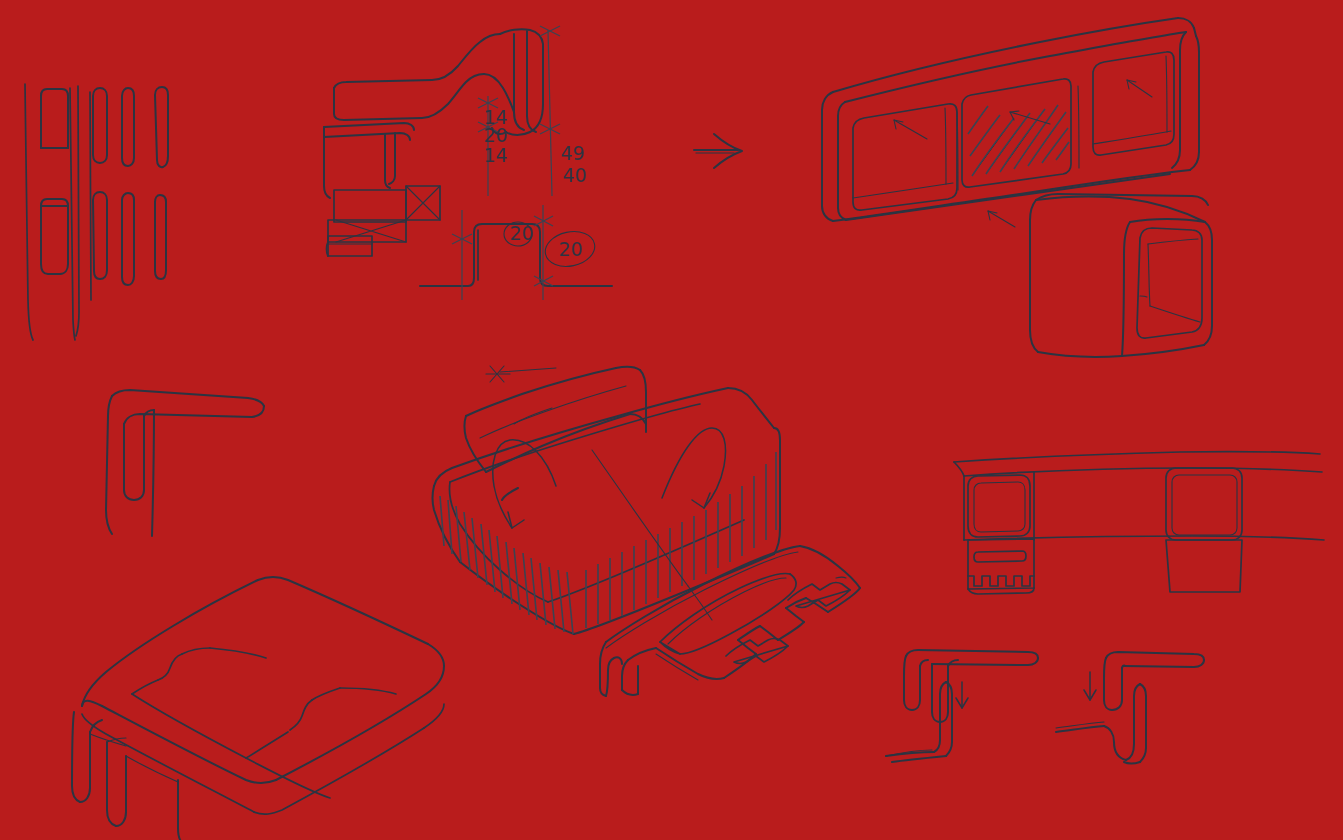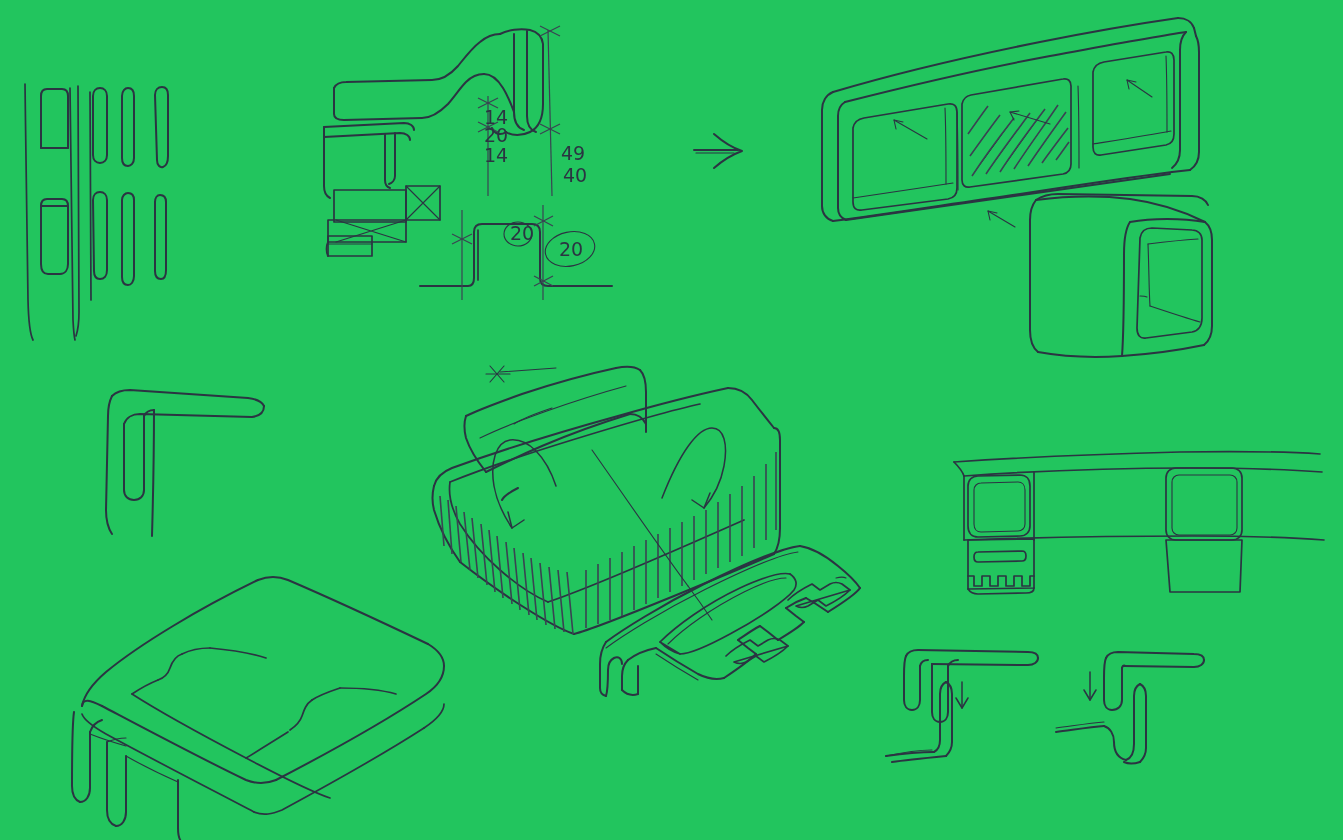--- a/index.html
+++ b/index.html
@@ -1,21 +1,21 @@
 <!DOCTYPE html>
 <html><head>
 <meta charset="utf-8">
 <title>Furniture Design Sketch Sheet</title>
 <style>
   html,body{margin:0;padding:0;background:#ffffff;}
   body{font-family:"Liberation Sans",sans-serif;}
   #sheet{
     position:relative;
     width:1343px;height:840px;
-    background:#22c55e;
+    background:#b91c1c;
     overflow:hidden;
   }
   #sheet svg{position:absolute;left:0;top:0;width:1343px;height:840px;}
   .ink{fill:none;stroke:#2b3442;stroke-linecap:round;stroke-linejoin:round;}
   .w1{stroke-width:1.5;}
   .w2{stroke-width:2.0;}
   .w15{stroke-width:1.7;}
   .thin{stroke-width:1.1;}
   .hatch{stroke-width:1.6;stroke:#3a4352;}
   .dimline{stroke-width:1.2;stroke:#3a4352;}

